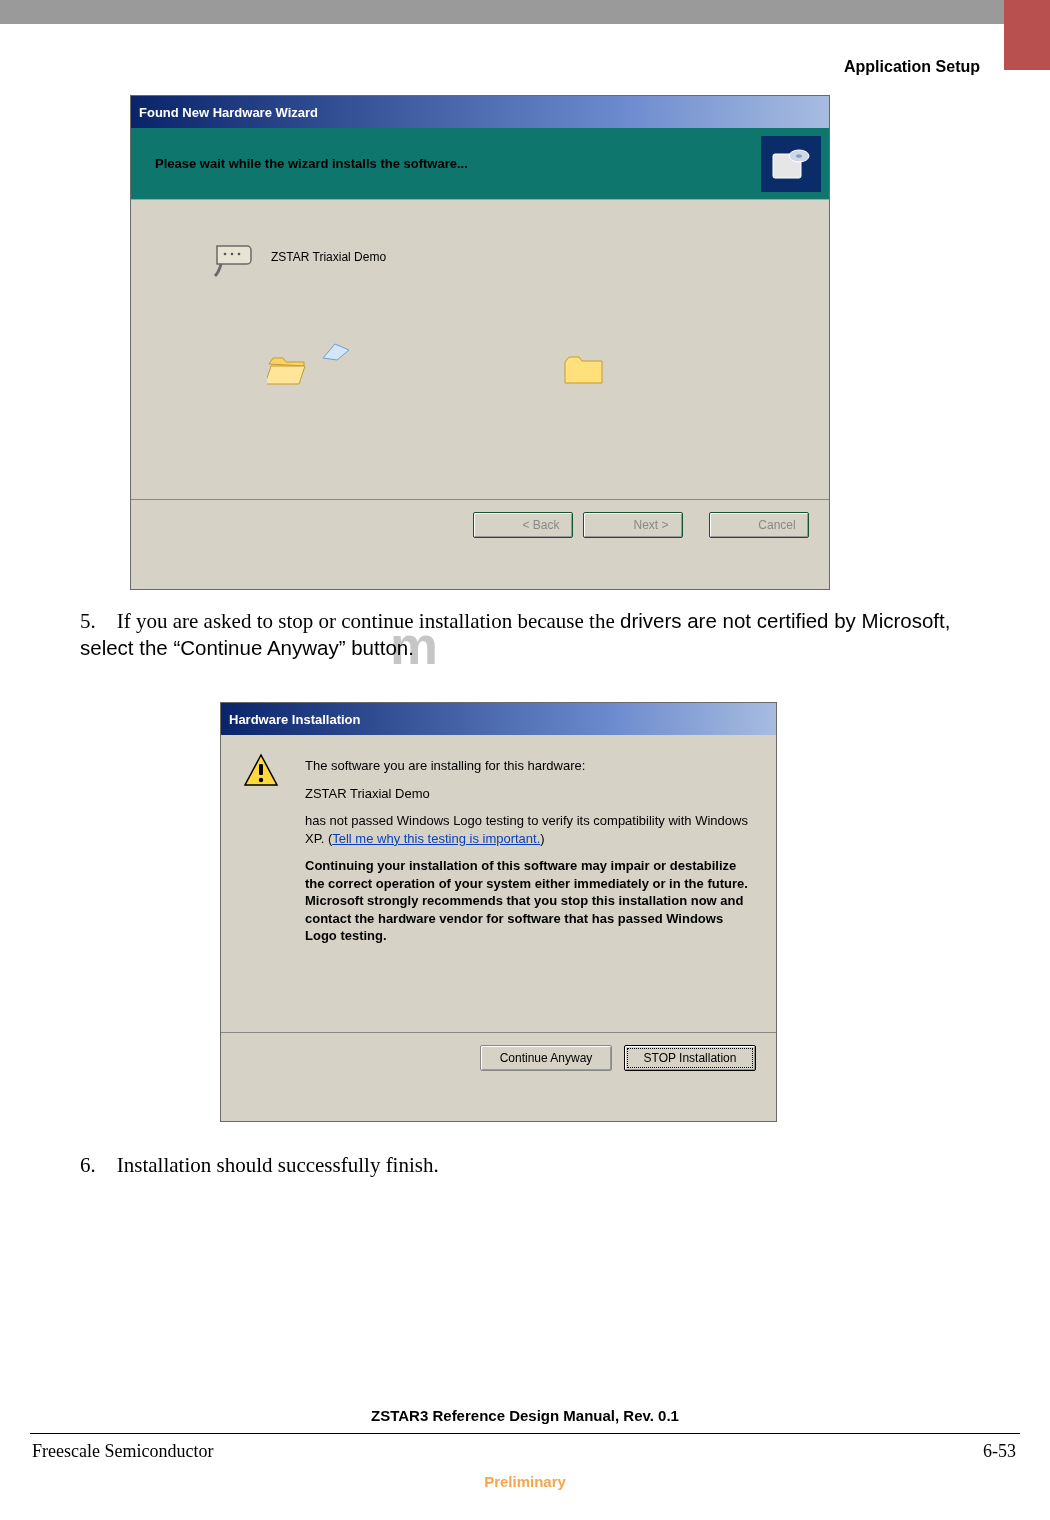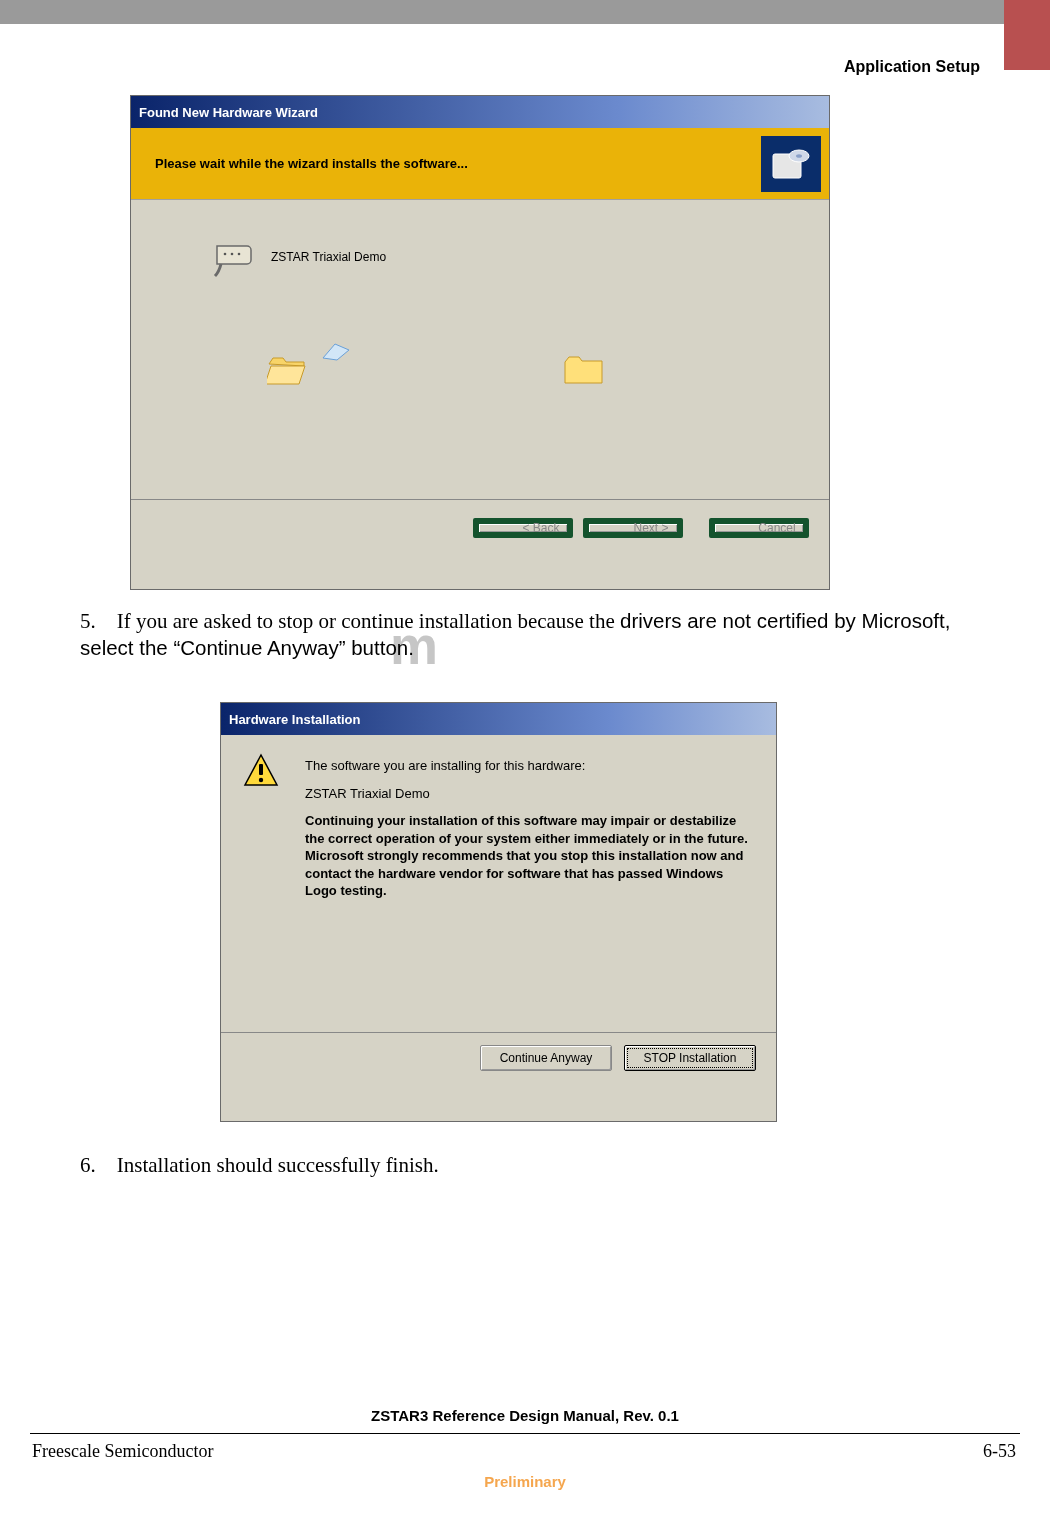--- a/index.html
+++ b/index.html
@@ -12,32 +12,32 @@
     position: relative;
   }
   .top-gray-bar { position:absolute; left:0; top:0; width:100%; height:24px; background:#9a9a9a; }
   .red-tab { position:absolute; right:0; top:0; width:46px; height:70px; background:#b85050; }
   .section-header { position:absolute; right:70px; top:50px; font-family:Arial,Helvetica,sans-serif; font-weight:bold; font-size:16px; color:#000;margin-top:8px; }
 
   
   .wizard { position:absolute; left:130px; top:95px; width:700px; height:495px; border:1px solid #6a6a6a; background:#d6d3c6; }
   .titlebar { height:26px; color:#fff; font-family:Tahoma,Arial,sans-serif; font-weight:bold; font-size:13px; padding:16px 8px; display:flex; align-items:center; }
   .wizard .titlebar { background: linear-gradient(to right,#0a246a 0%, #6b8ace 70%, #a8bce0 100%); }
-  .wizard-head { background:#eab308; height:72px; border-bottom:1px solid #a0a0a0; position:relative; display:flex; align-items:center; }
+  .wizard-head { background:#0f766e; height:72px; border-bottom:1px solid #a0a0a0; position:relative; display:flex; align-items:center; }
   .wizard-head-text { font-family:Tahoma,Arial,sans-serif; font-weight:bold; font-size:13px; color:#000; margin-left:24px; }
   .wizard-head-icon { position:absolute; right:8px; top:8px; width:60px; height:56px; background:#0a2d6a; display:flex; align-items:center; justify-content:center; }
   .wizard-body { position:relative; height:350px; }
   .port-icon { position:absolute; left:80px; top:40px; width:50px; height:42px; }
   .device-name { position:absolute; left:140px; top:50px; font-family:Tahoma,Arial,sans-serif; font-size:12px; color:#000; }
   .folder-open { width:42px; height:34px; position:absolute; }
   .envelope { width:30px; height:22px; position:absolute; }
   .folder-closed { width:42px; height:34px; position:absolute; }
   .footer-sep { position:absolute; bottom:50px; left:0; width:100%; height:1px; background:#888; }
   .wizard-buttons { position:absolute; bottom:12px; right:20px; display:flex; gap:10px; }
-  .xp-button { width:100px; height:20px; font-family:Tahoma,Arial,sans-serif; font-size:12px; background:#d6d3c6; border:6px solid #14532d; border-radius:2px; box-shadow:inset 1px 1px 0 #fff, inset -1px -1px 0 #999; display:flex; align-items:center; justify-content:center; color:#888; cursor:default;padding-left:36px; }
+  .xp-button { width:100px; height:26px; font-family:Tahoma,Arial,sans-serif; font-size:12px; background:#d6d3c6; border:1px solid #14532d; border-radius:2px; box-shadow:inset 1px 1px 0 #fff, inset -1px -1px 0 #999; display:flex; align-items:center; justify-content:center; color:#888; cursor:default;padding-left:36px; }
 
   
   .instr { position:absolute; font-size:21px; color:#000; line-height:1.3; }
   .instr-num { font-family:"Times New Roman",serif; }
   .instr-body { font-family:"Times New Roman",serif; }
   .sans { font-family:Arial,Helvetica,sans-serif; font-size:20.5px; }
   .watermark { position:absolute; color:#c6c6c6; font-family:Arial,Helvetica,sans-serif; font-weight:bold; font-size:54px; transform:rotate(0deg); letter-spacing:1px; z-index:-1;}
   .wm1 { left:390px; top:614px; }
 
   
@@ -134,20 +134,23 @@
     <div class="warn-icon">
       <svg viewBox="0 0 36 36" width="36" height="36">
         <path d="M18 2 L34 32 H2 Z" fill="#ffd93b" stroke="#000" stroke-width="1.5"></path>
         <rect x="16" y="11" width="4" height="11" rx="1" fill="#000"></rect>
         <circle cx="18" cy="27" r="2.2" fill="#000"></circle>
       </svg>
     </div>
     <div class="warn-text">
       <p>The software you are installing for this hardware:</p>
       <p>ZSTAR Triaxial Demo</p>
+      <p>
+        <span>has not passed Windows Logo testing to verify its compatibility with Windows XP. (</span><span class="link">Tell me why this testing is important.</span><span>)</span>
+      </p>
       <p class="bold">Continuing your installation of this software may impair or destabilize the correct operation of your system either immediately or in the future. Microsoft strongly recommends that you stop this installation now and contact the hardware vendor for software that has passed Windows Logo testing.</p>
     </div>
     <div class="warn-sep"></div>
     <div class="warn-buttons">
       <div class="warn-button">Continue Anyway</div>
       <div class="warn-button default">STOP Installation</div>
     </div>
   </div>
 </div>
 

